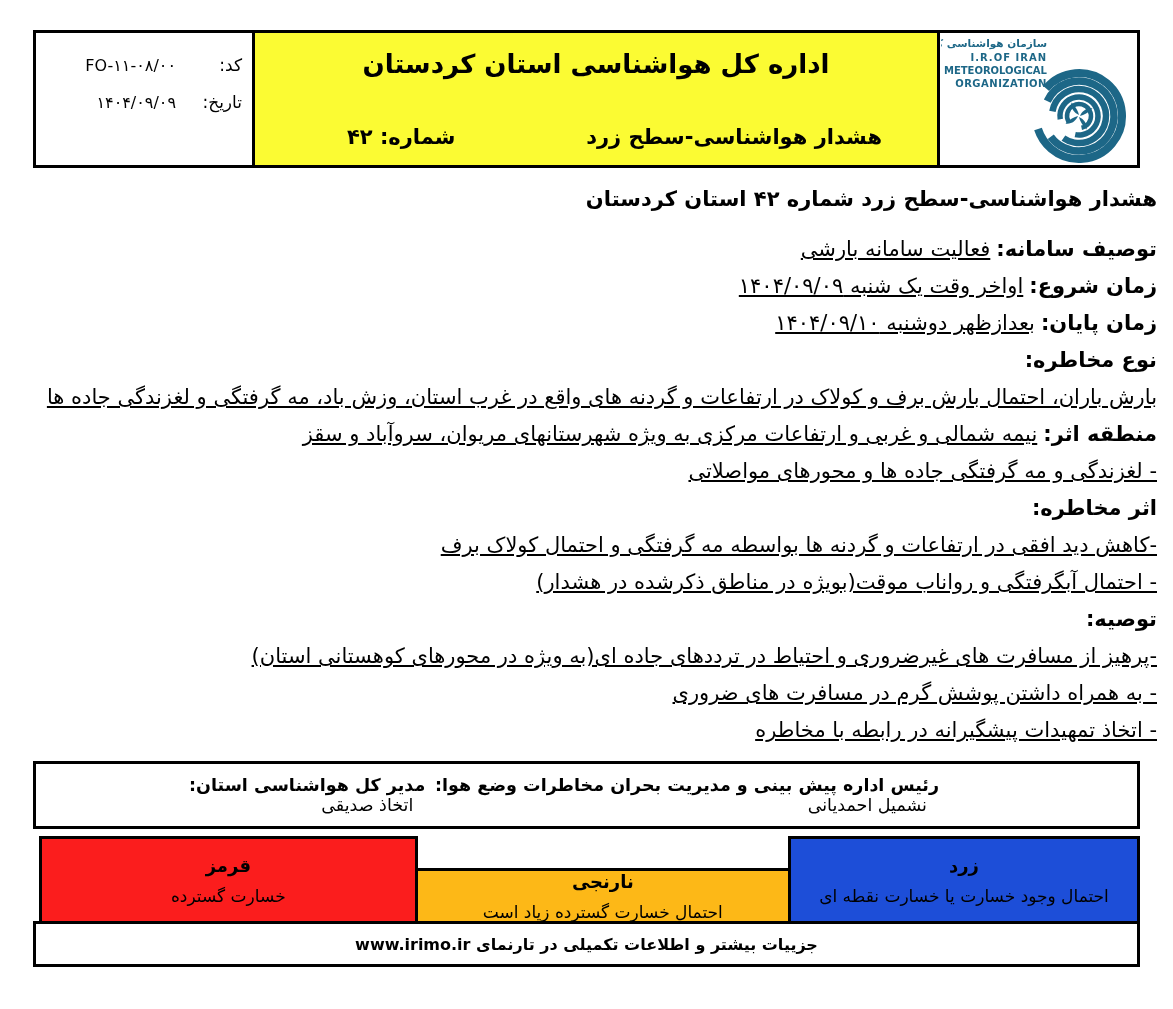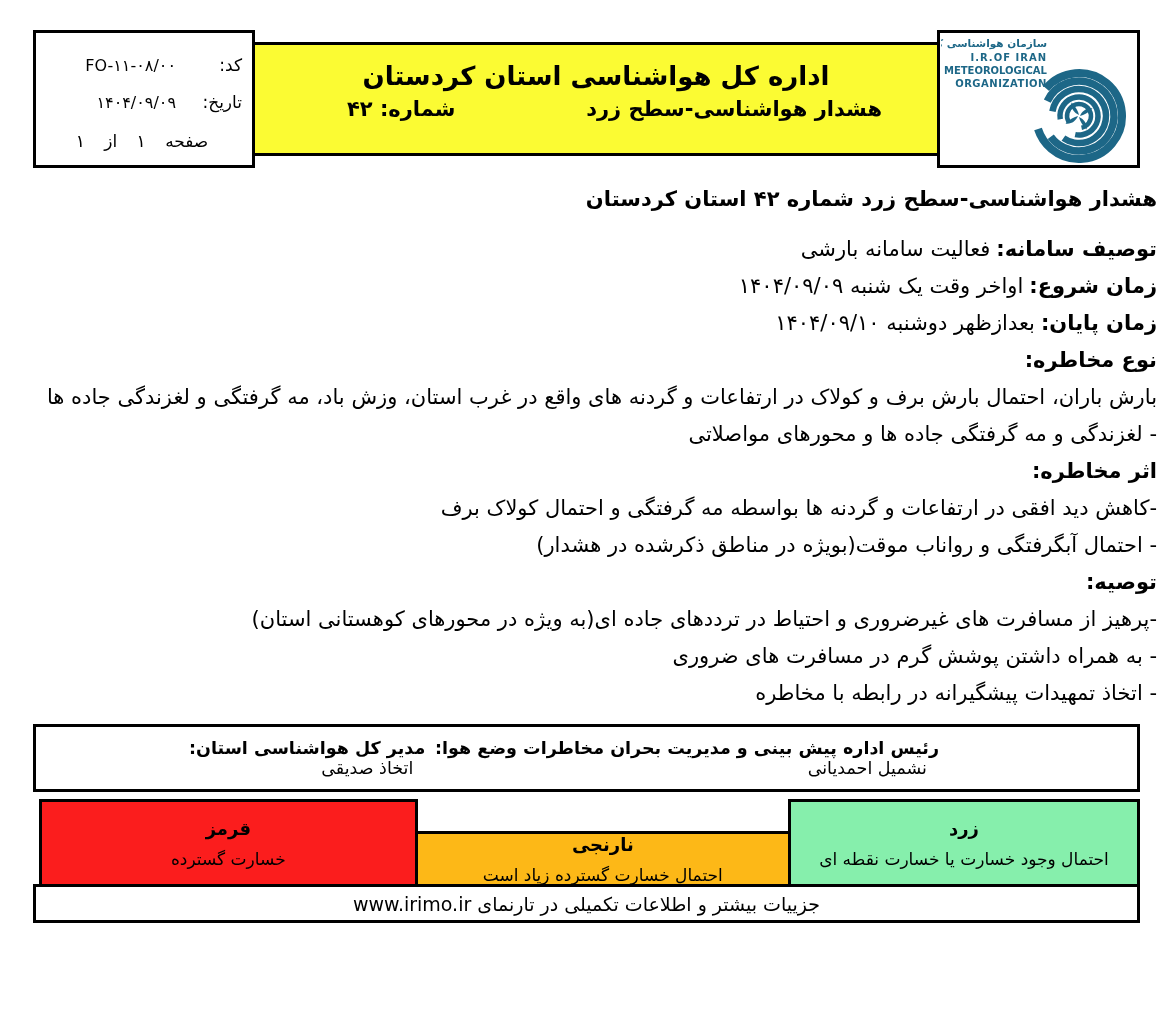--- a/index.html
+++ b/index.html
@@ -13,76 +13,75 @@
   .page{position:relative;width:1173px;height:1009px;background:#fff;direction:rtl;overflow:hidden;}
   .content{position:absolute;top:30px;left:33px;width:1107px;}
 
   
   .header-row{display:flex;direction:ltr;height:138px;}
   .meta-cell{width:222px;border:3px solid var(--border);direction:rtl;padding:14px 10px 8px 6px;font-size:17px;}
   .meta-row{display:flex;align-items:baseline;gap:14px;line-height:36px;}
   .meta-label{min-width:52px;font-size:17px;}
   .meta-value{direction:ltr;unicode-bidi:embed;font-size:16px;}
   .meta-row.page-row{justify-content:center;word-spacing:14px;margin-top:2px;}
-  .title-cell{width:688px;margin:12px -3px;background:var(--header-bg);border:3px solid var(--border);
-    direction:rtl;display:flex;flex-direction:column;justify-content:space-between;padding:16px 0 32px 0;}
+  .title-cell{width:688px;margin:0 -3px;background:var(--header-bg);border:3px solid var(--border);
+    direction:rtl;display:flex;flex-direction:column;justify-content:space-between;padding:16px 0 16px 0;}
   .main-title{text-align:center;font-size:26px;font-weight:700;}
   .subtitle-row{display:flex;justify-content:space-between;align-items:baseline;
     padding:0 55px 0 92px;font-size:21px;font-weight:700;}
   .logo-cell{flex:1;border:3px solid var(--border);background:#fff;display:flex;align-items:center;justify-content:center;}
   .logo-cell svg{display:block;}
   .logo-spiral circle{fill:none;stroke:var(--teal);}
   .logo-spiral path{fill:var(--teal);stroke:none;}
   .logo-text{fill:var(--teal);font-family:"DejaVu Sans","Liberation Sans",sans-serif;font-weight:700;}
 
   
   .warn-body{margin:12px -17px 0 0;text-align:right;font-size:21px;}
   .warning-title{font-weight:700;line-height:38px;margin-bottom:13px;}
   .body-line{line-height:37px;}
   .b{font-weight:700;}
-  .body-line .line-text{margin-right:6px;}
+  .body-line .line-text{margin-right:6px;text-decoration:underline;}
   .body-line.no-label .line-text{margin-right:0;}
 
   
   .sign-box{margin-top:12px;height:68px;border:3px solid var(--border);display:flex;align-items:center;
     justify-content:space-between;padding:0 198px 0 112px;font-size:17.5px;}
   .sign .name{margin-right:12px;}
 
   
   .legend{display:flex;margin-top:7px;height:88px;}
   .legend-cell{border:3px solid var(--border);display:flex;flex-direction:column;align-items:center;
     justify-content:center;gap:10px;text-align:center;}
   .legend-cell + .legend-cell{margin-right:-3px;}
   .legend-cell:nth-child(1){flex:0 0 31.8%;}
   .legend-cell:nth-child(2){flex:0 0 34.0%;}
   .legend-cell:nth-child(3){flex:0 0 34.2%;}
   .legend-title{font-weight:700;font-size:18px;}
   .legend-desc{font-size:17px;}
 
   
-  .footer-box{border:3px solid var(--border);margin-top:-3px;height:39px;display:flex;
-    align-items:center;justify-content:center;font-size:19px;}
+  .footer-box{border:3px solid var(--border);margin-top:-3px;height:46px;display:flex;
+    align-items:center;justify-content:center;font-size:16px;font-weight:bold;}
 </style>
 </head>
 <body>
 
 <div class="page">
   <div class="content">
 
     <div class="header-row">
       <div class="meta-cell">
         <div class="meta-row">
           <span class="meta-label">کد:</span>
           <span class="meta-value">FO-۱۱-۰۸/۰۰</span>
         </div>
         <div class="meta-row">
           <span class="meta-label">تاریخ:</span>
           <span class="meta-value">۱۴۰۴/۰۹/۰۹</span>
         </div>
-        <div class="meta-row page-row">صفحه ۱ از ۱</div>
       </div>
 
       <div class="title-cell">
         <div class="main-title">اداره کل هواشناسی استان کردستان</div>
         <div class="subtitle-row">
           <span class="subtitle">هشدار هواشناسی-سطح زرد</span>
           <span class="number">شماره: ۴۲</span>
         </div>
       </div>
 
@@ -112,20 +111,21 @@
     </div>
 
     <div class="warn-body">
       <div class="warning-title">هشدار هواشناسی-سطح زرد شماره ۴۲ استان کردستان</div>
       <div id="body-lines">
           <div class="body-line"><span class="b">توصیف سامانه:</span><span class="line-text">فعالیت سامانه بارشی</span></div>
           <div class="body-line"><span class="b">زمان شروع:</span><span class="line-text">اواخر وقت یک شنبه ۱۴۰۴/۰۹/۰۹</span></div>
           <div class="body-line"><span class="b">زمان پایان:</span><span class="line-text">بعدازظهر دوشنبه ۱۴۰۴/۰۹/۱۰</span></div>
           <div class="body-line"><span class="b">نوع مخاطره:</span></div>
           <div class="body-line no-label"><span class="line-text">بارش باران، احتمال بارش برف و کولاک در ارتفاعات و گردنه های واقع در غرب استان، وزش باد، مه گرفتگی و لغزندگی جاده ها</span></div>
+          <div class="body-line"><span class="b">منطقه اثر:</span><span class="line-text">نیمه شمالی و غربی و ارتفاعات مرکزی به ویژه شهرستانهای مریوان، سروآباد و سقز</span></div>
           <div class="body-line no-label"><span class="line-text">- لغزندگی و مه گرفتگی جاده ها و محورهای مواصلاتی</span></div>
           <div class="body-line"><span class="b">اثر مخاطره:</span></div>
           <div class="body-line no-label"><span class="line-text">-کاهش دید افقی در ارتفاعات و گردنه ها بواسطه مه گرفتگی و احتمال کولاک برف</span></div>
           <div class="body-line no-label"><span class="line-text">- احتمال آبگرفتگی و رواناب موقت(بویژه در مناطق ذکرشده در هشدار)</span></div>
           <div class="body-line"><span class="b">توصیه:</span></div>
           <div class="body-line no-label"><span class="line-text">-پرهیز از مسافرت های غیرضروری و احتیاط در ترددهای جاده ای(به ویژه در محورهای کوهستانی استان)</span></div>
           <div class="body-line no-label"><span class="line-text">- به همراه داشتن پوشش گرم در مسافرت های ضروری</span></div>
           <div class="body-line no-label"><span class="line-text">- اتخاذ تمهیدات پیشگیرانه در رابطه با مخاطره</span></div>
         </div>
     </div>
@@ -135,21 +135,21 @@
         <span class="b">رئیس اداره پیش بینی و مدیریت بحران مخاطرات وضع هوا:</span>
         <span class="name">نشمیل  احمدیانی</span>
       </div>
       <div class="sign">
         <span class="b">مدیر کل هواشناسی استان:</span>
         <span class="name">اتخاذ صدیقی</span>
       </div>
     </div>
 
     <div class="legend" id="legend">
-        <div class="legend-cell" style="background: #86efac;">
+        <div class="legend-cell" style="background: #1d4ed8;">
           <div class="legend-title">زرد</div>
           <div class="legend-desc">احتمال وجود خسارت یا خسارت نقطه ای</div>
         </div>
         <div class="legend-cell" style="background: rgb(253, 184, 23); margin-top: 32px;">
           <div class="legend-title">نارنجی</div>
           <div class="legend-desc">احتمال خسارت گسترده زیاد است</div>
         </div>
         <div class="legend-cell" style="background: rgb(251, 29, 29);">
           <div class="legend-title">قرمز</div>
           <div class="legend-desc">خسارت گسترده</div>

